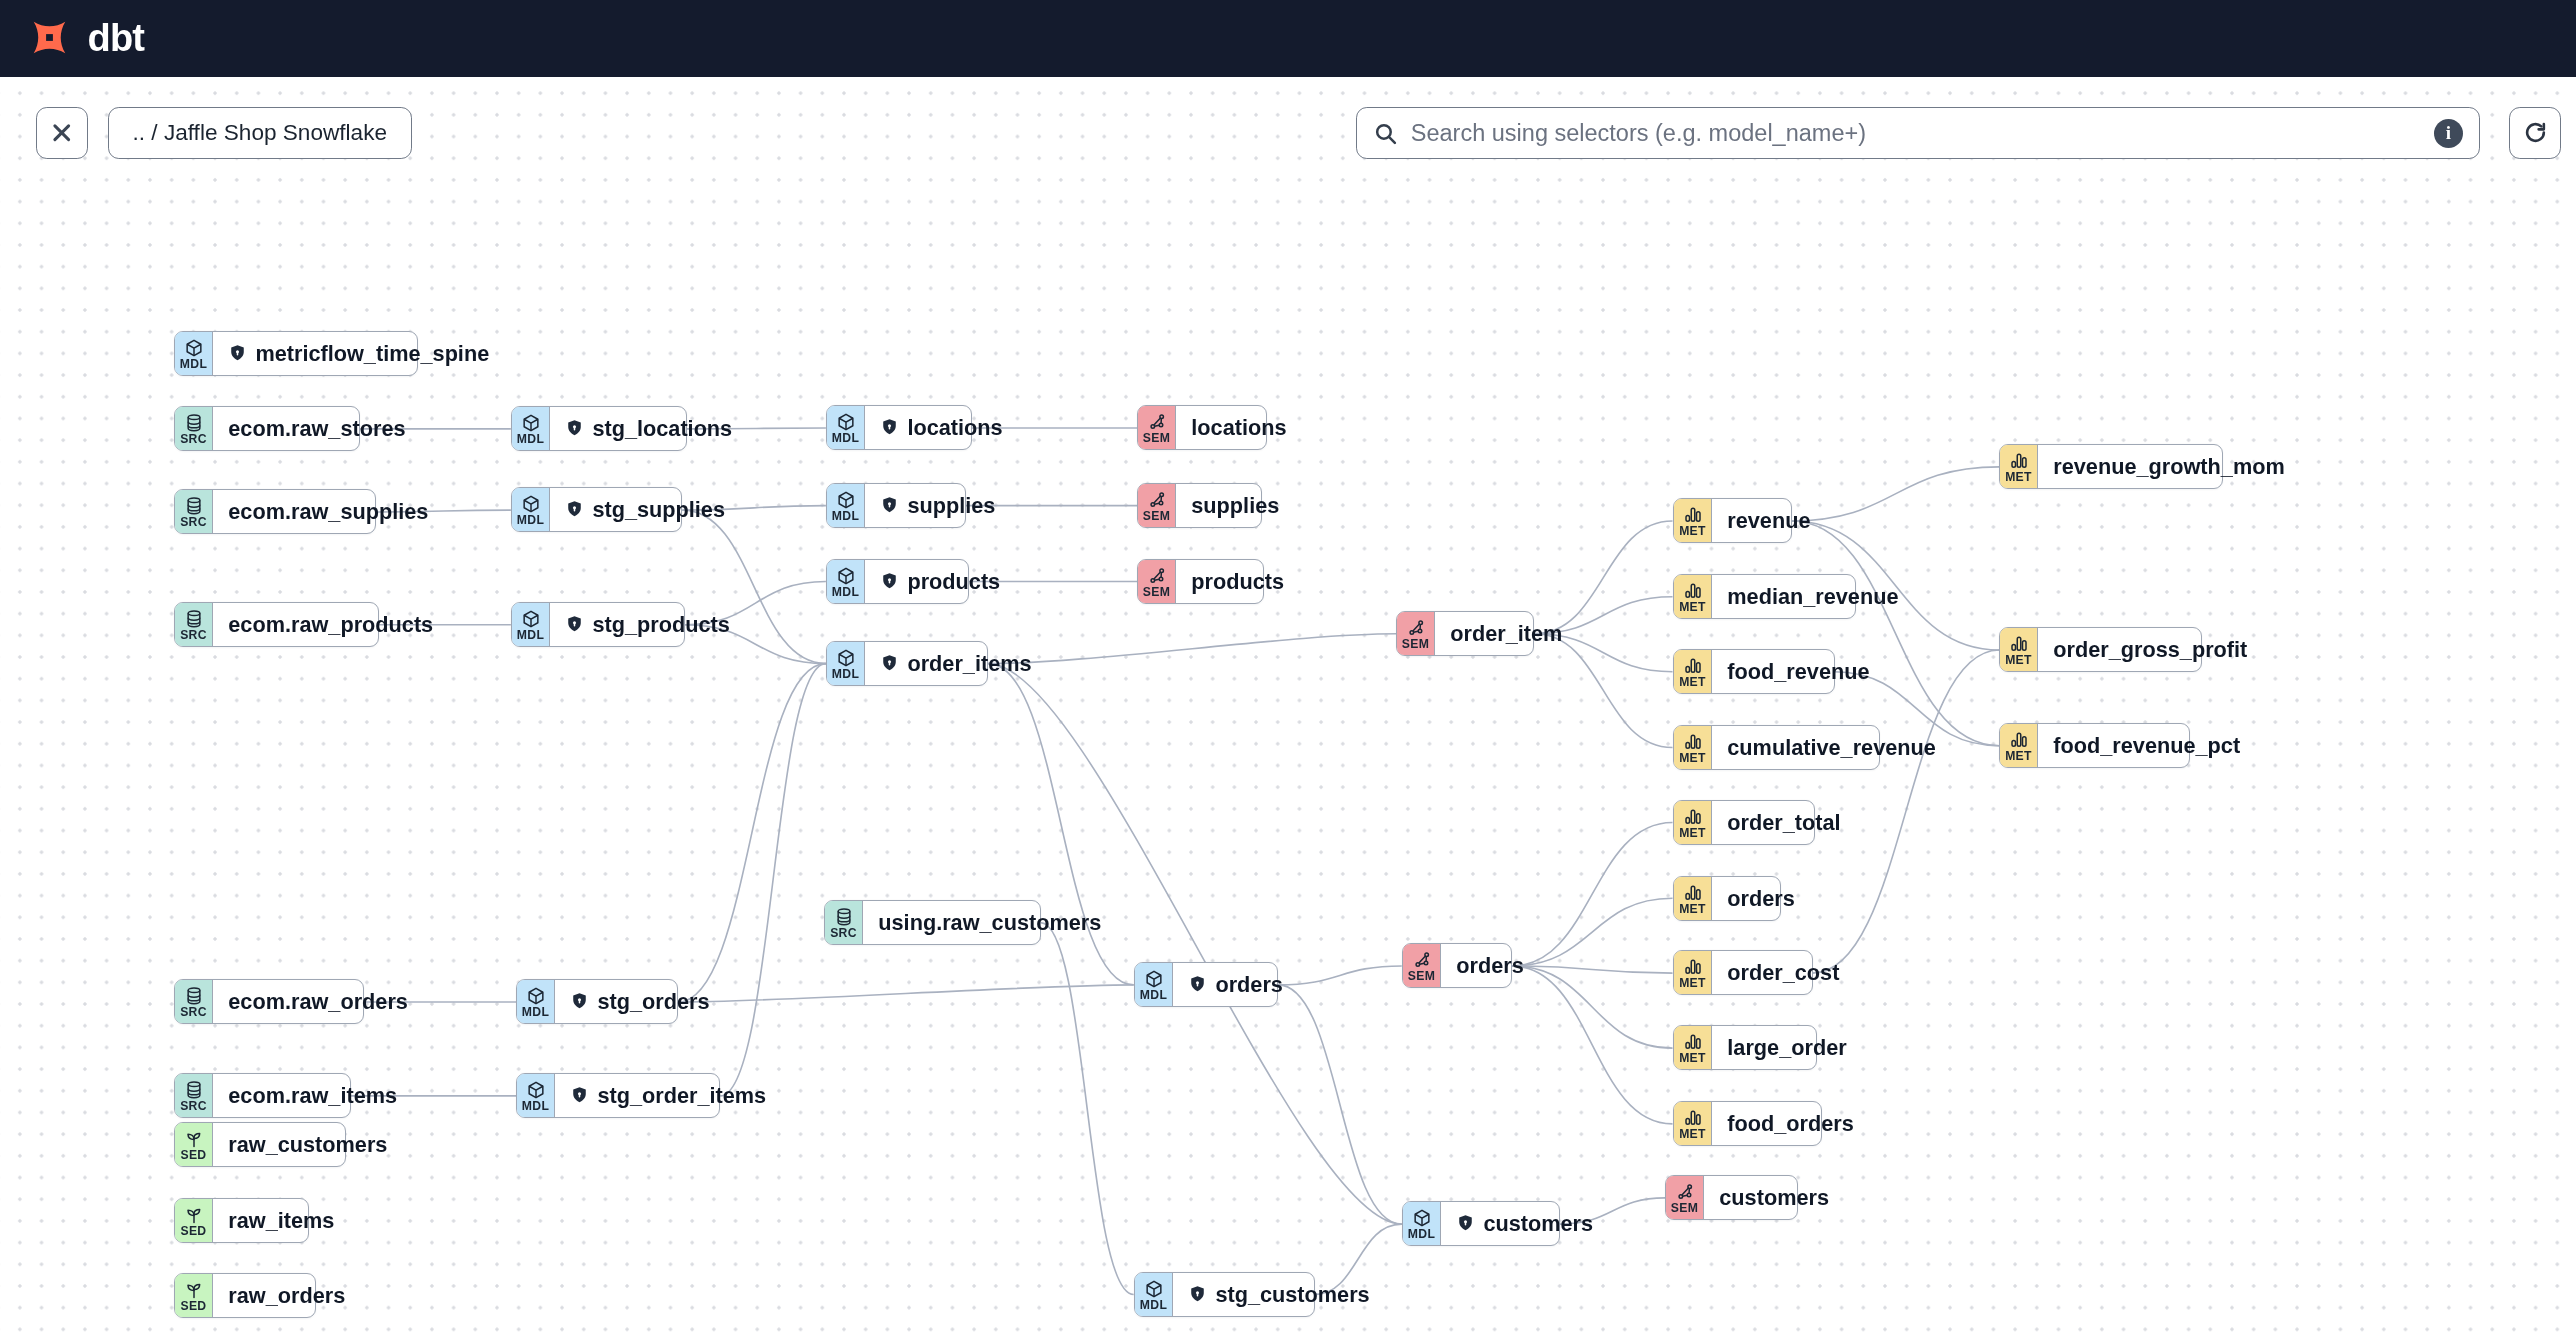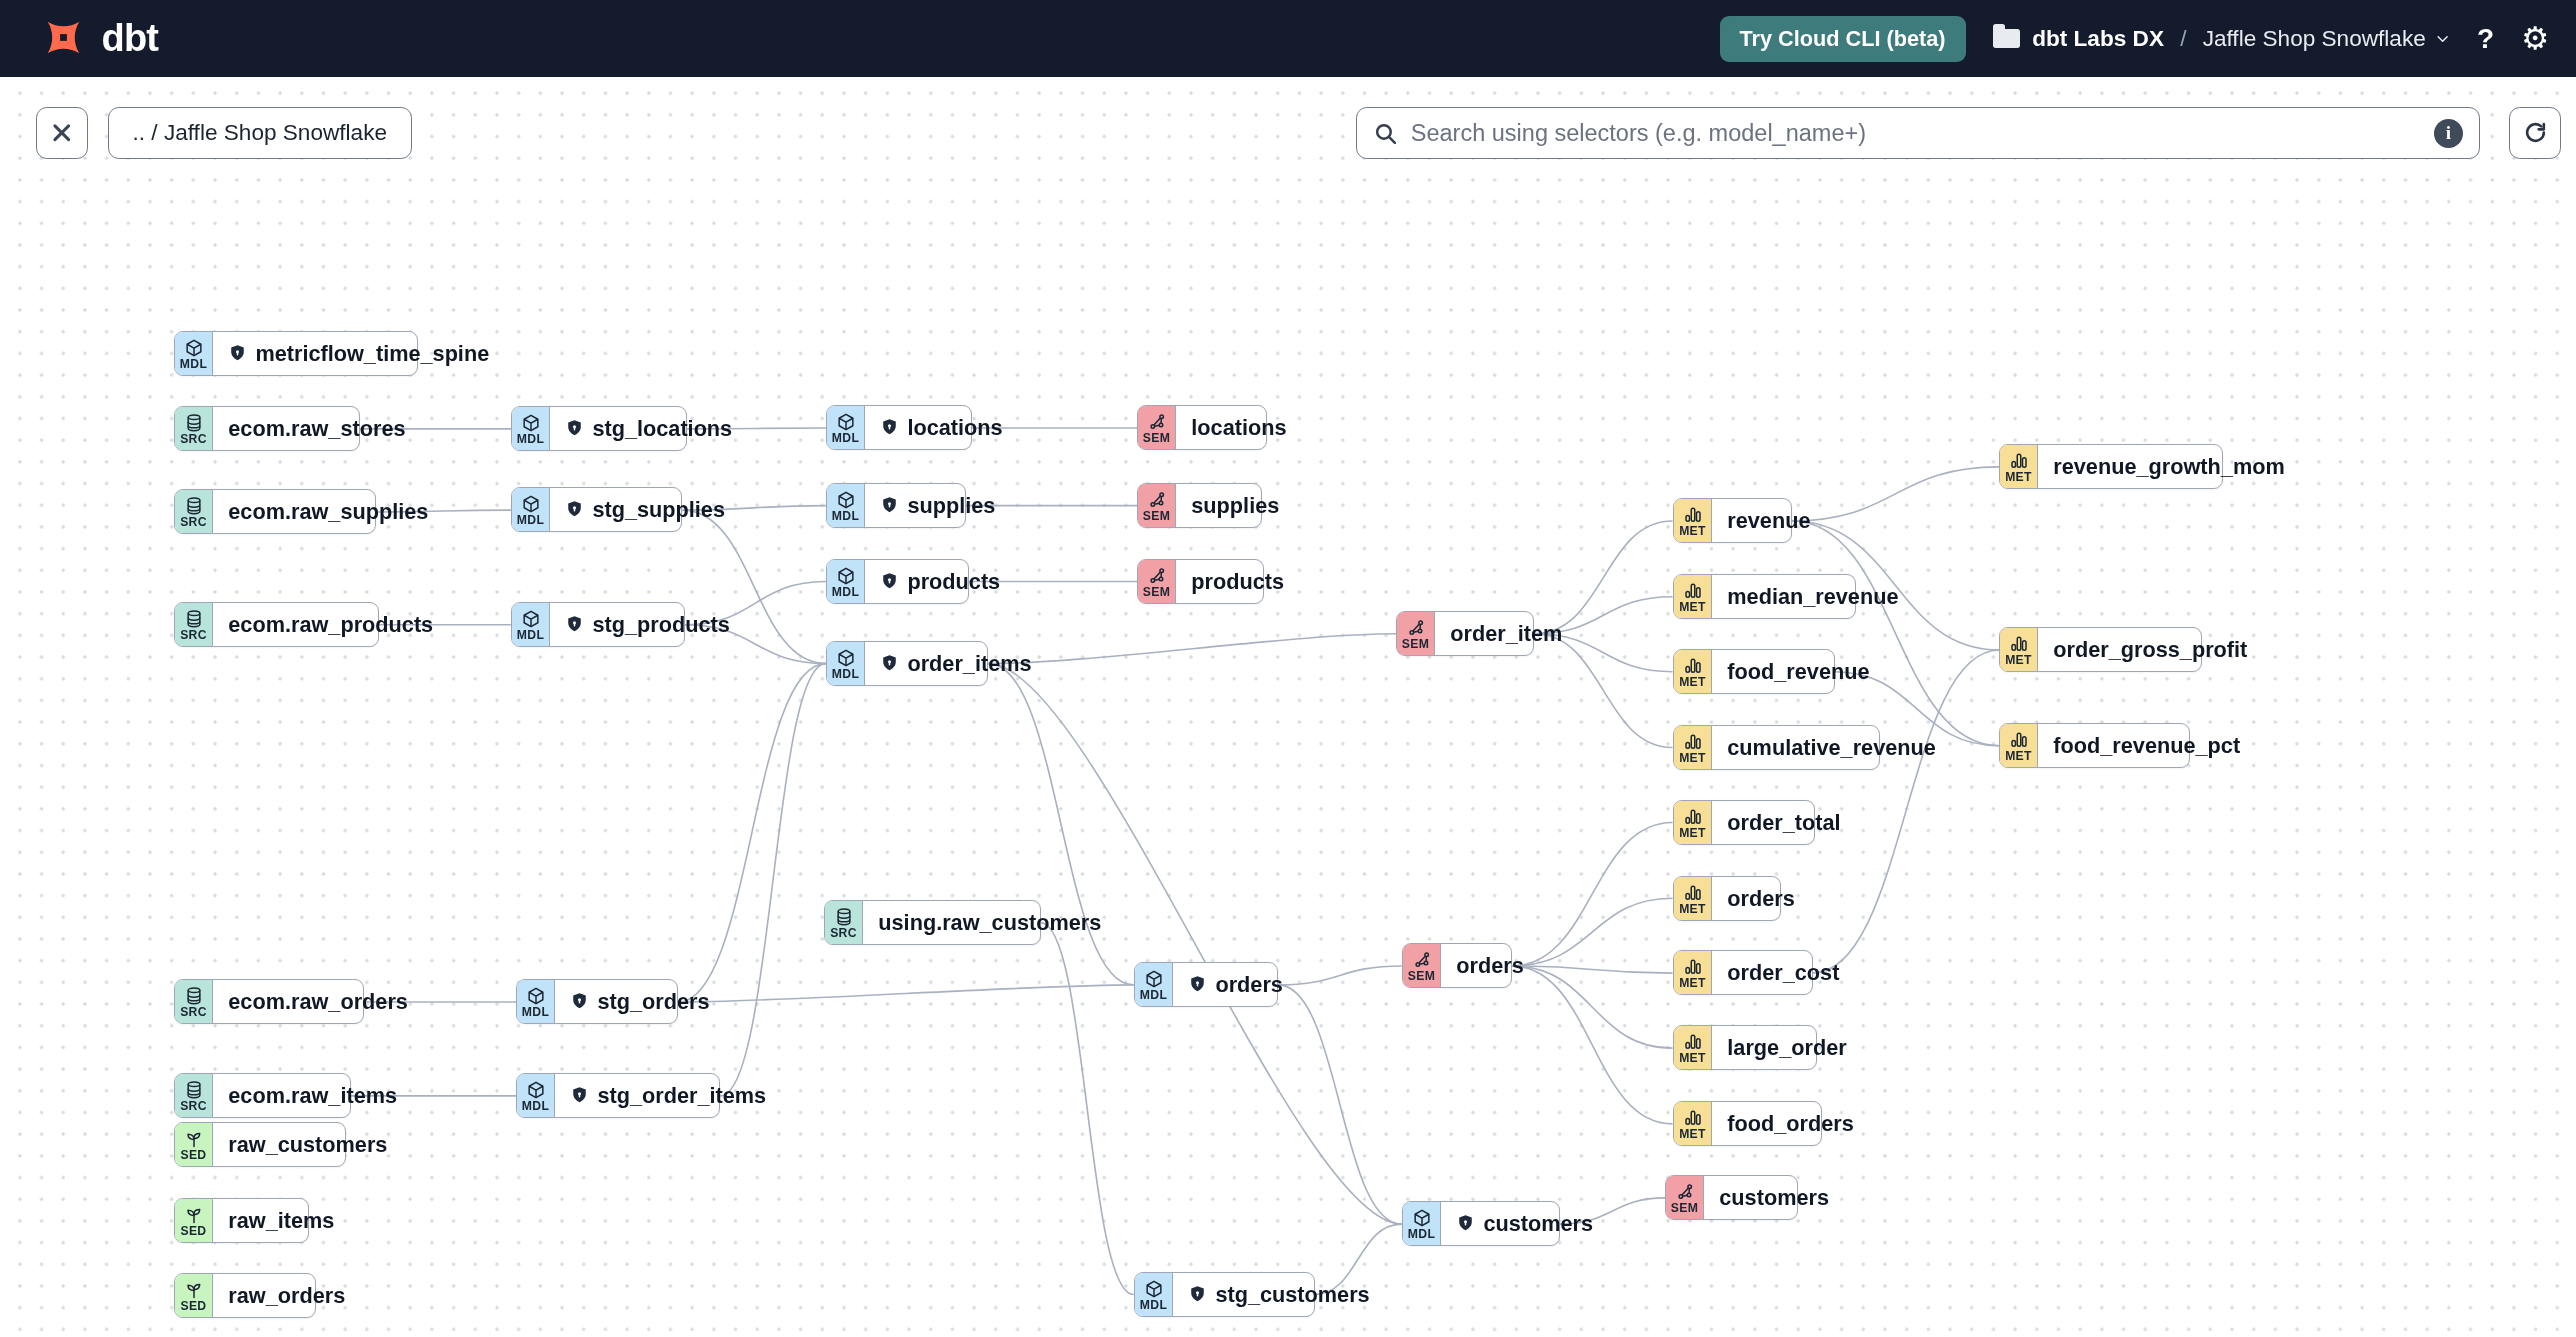--- a/index.html
+++ b/index.html
@@ -2,21 +2,21 @@
 <html style="font-size:14.4px"><head>
 <meta charset="utf-8">
 <style>
   * { margin:0; padding:0; box-sizing:border-box; }
   html,body { width:2576px; height:1338px; overflow:hidden; background:#fff;
     font-family:"Liberation Sans", sans-serif; }
 
   
   .navbar { position:absolute; left:0; top:0; width:2576px; height:77px;
     background:#141b2d; display:flex; align-items:center; z-index:30; }
-  .nav-left { display:flex; align-items:center; gap:23.5px; padding-left:38px; }
+  .nav-left { display:flex; align-items:center; gap:23.5px; padding-left:24px; }
   .logo-wrap { display:flex; align-items:center; gap:12.6px; margin-right:32.5px; }
   .logo-text { color:#fff; font-size:38px; font-weight:bold; letter-spacing:-0.9px; }
   .nav-menu { display:flex; align-items:center; gap:47px; }
   .nav-item { color:#fff; font-size:22.6px; font-weight:600; cursor:pointer;
     display:flex; align-items:center; gap:7.2px; }
   .nav-right { margin-left:auto; display:flex; align-items:center; gap:27px; padding-right:27px; }
   .cta-btn { background:#3e7b7d; color:#fff; font-size:21.7px; font-weight:600;
     border:none; border-radius:9px; padding:10px 20px; cursor:pointer; }
   .acct { display:flex; align-items:center; gap:12.6px; color:#fff; font-size:22.6px; }
   .folder { width:27px; height:19px; background:#e8ebf0; border-radius:2.7px; position:relative; }
@@ -75,36 +75,20 @@
       <span>
         <svg width="51" height="51" viewBox="0 0 48 48">
           <g transform="rotate(45 24 24)">
             <path d="M24 3 C26.5 13.5 34.5 21.5 45 24 C34.5 26.5 26.5 34.5 24 45 C21.5 34.5 13.5 26.5 3 24 C13.5 21.5 21.5 13.5 24 3 Z" fill="#ff6a4c"></path>
             <rect x="20.8" y="20.8" width="6.4" height="6.4" fill="#141b2d" transform="rotate(45 24 24)"></rect>
           </g>
         </svg>
       </span>
       <span class="logo-text">dbt</span>
     </div>
-  </div>
-  <div class="nav-right">
-    <button class="cta-btn">Try Cloud CLI (beta)</button>
-    <div class="acct">
-      <span class="folder"></span>
-      <span class="acct-name">dbt Labs DX</span>
-      <span class="acct-sep">/</span>
-      <span class="proj-name">
-        <span>Jaffle Shop Snowflake</span>
-        <svg width="15.3" height="15.3" viewBox="0 0 24 24" fill="none" stroke="#e8ebf0" stroke-width="2.4" stroke-linecap="round" stroke-linejoin="round">
-            <path d="M5 9l7 7 7-7"></path>
-          </svg>
-      </span>
-    </div>
-    <span class="help-glyph">?</span>
-    <span class="gear-glyph">⚙</span>
   </div>
 </div>
 
 <div class="canvas"></div>
 
 <svg id="edges-svg" viewBox="0 0 2854 1482" width="2576" height="1338">
     <path d="M399 475 C482.5 475, 482.5 475, 566 475" stroke="#a9b1c0"></path>
     <path d="M417 567 C491.5 567, 491.5 565, 566 565" stroke="#a9b1c0"></path>
     <path d="M420 692 C493 692, 493 692, 566 692" stroke="#a9b1c0"></path>
     <path d="M761 475 C838 475, 838 474, 915 474" stroke="#a9b1c0"></path>

